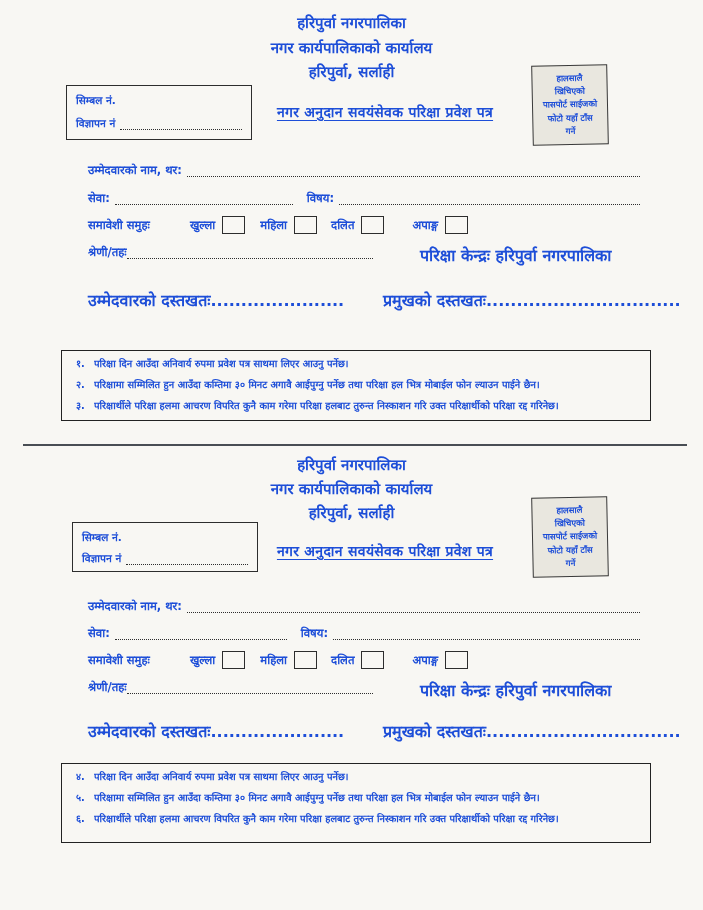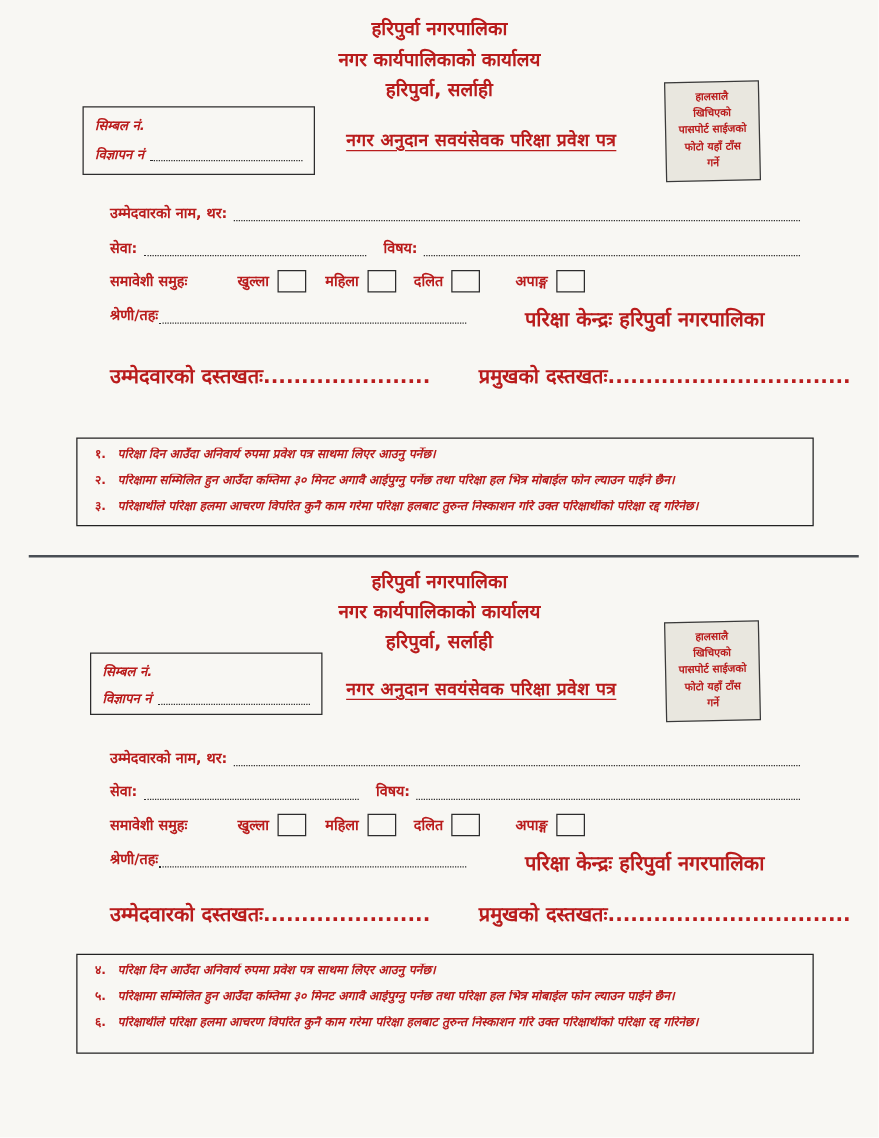--- a/index.html
+++ b/index.html
@@ -1,34 +1,34 @@
 <!DOCTYPE html>
 <html><head>
 <meta charset="utf-8">
 <style>
   html,body{margin:0;padding:0;background:#ffffff;}
   .page{
     position:relative;width:703px;height:910px;margin:0 auto;
     background:#f8f7f3;
-    color:#b91c1c;
+    color:#1d4ed8;
     font-family:"DejaVu Sans", sans-serif;
     overflow:hidden;
   }
   .copy{position:absolute;left:0;width:703px;height:448px;}
   .hdr{position:absolute;left:0;right:0;text-align:center;font-weight:bold;font-size:15px;line-height:1.1;white-space:nowrap;}
   .doc-title{
     position:absolute;left:230px;width:310px;text-align:center;
     font-weight:bold;font-size:14px;white-space:nowrap;
     text-decoration:underline;text-underline-offset:3px;letter-spacing:.3px;
   }
   .symbol-box{
     position:absolute;border:1.4px solid #2d2d2d;background:transparent;
     font-size:10.5px;font-weight:bold;padding:7px 9px 6px 9px;box-sizing:border-box;
   }
-  .symbol-box .sline{display:flex;align-items:flex-start;white-space:nowrap;font-style:italic;}
+  .symbol-box .sline{display:flex;align-items:center;white-space:nowrap;}
   .symbol-box .sline + .sline{margin-top:9px;}
   .photo-box{
     position:absolute;width:76px;height:80px;border:1.5px solid #3a3a3a;
     background:#e9e7df;box-sizing:border-box;
     display:flex;flex-direction:column;justify-content:center;align-items:center;
     font-size:8.5px;font-weight:bold;text-align:center;line-height:1.55;
     transform:rotate(-1.2deg);white-space:nowrap;
   }
   .frow{
     position:absolute;left:88px;right:63px;display:flex;align-items:flex-end;
@@ -43,21 +43,21 @@
   }
   .cat{flex:0 0 auto;}
   .abs-lbl{position:absolute;font-size:16px;font-weight:bold;white-space:nowrap;}
   .notes-box{
     position:absolute;left:61px;width:590px;border:1.6px solid #222;
     box-sizing:border-box;padding:7px 6px 6px 14px;background:transparent;
   }
   .note{display:flex;align-items:flex-start;font-size:9.8px;font-weight:bold;line-height:1.25;}
   .note + .note{margin-top:9px;}
   .note .note-num{flex:0 0 18px;}
-  .note .note-text{flex:1 1 auto;white-space:nowrap;overflow:hidden;font-style:italic;}
+  .note .note-text{flex:1 1 auto;white-space:nowrap;overflow:hidden;}
   .separator{position:absolute;left:23px;right:16px;top:444px;border-top:2px solid #494e54;}
 </style>
 </head>
 <body>
 
 <div class="page">
 
   <section class="copy" style="top:0;">
     <div class="hdr" style="top:15px;">हरिपुर्वा नगरपालिका</div>
     <div class="hdr" style="top:40px;">नगर कार्यपालिकाको कार्यालय</div>

